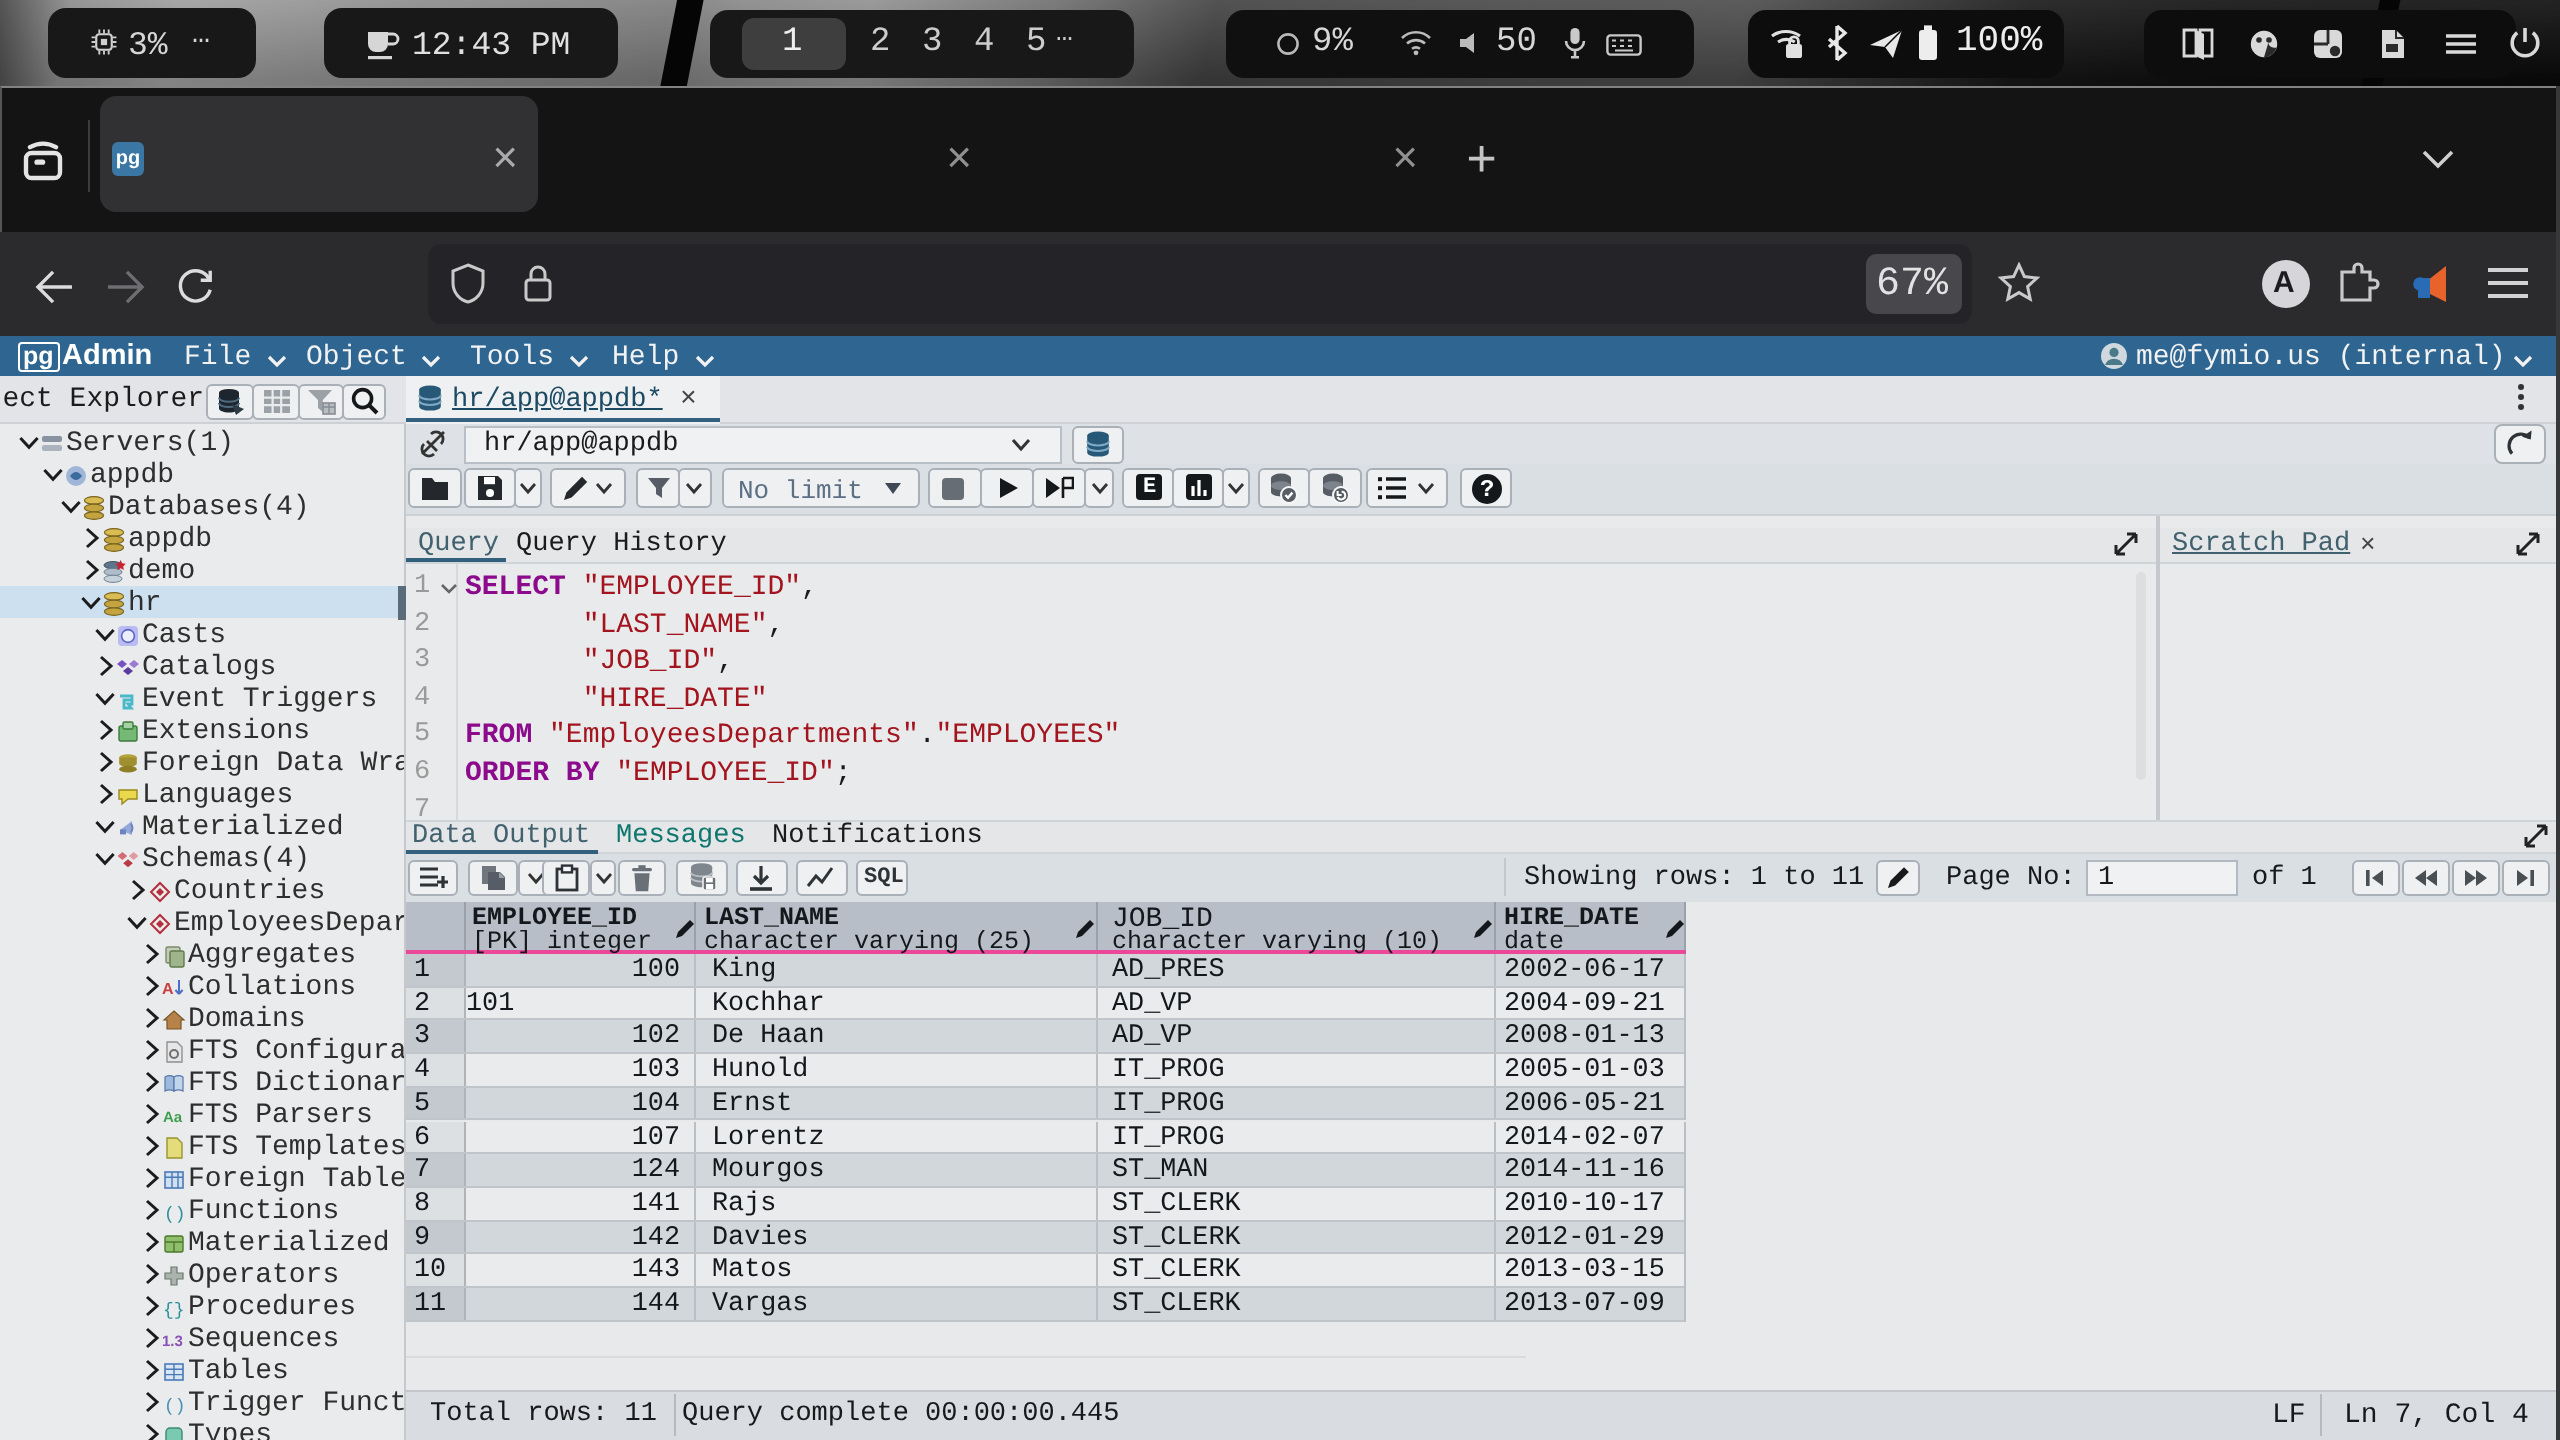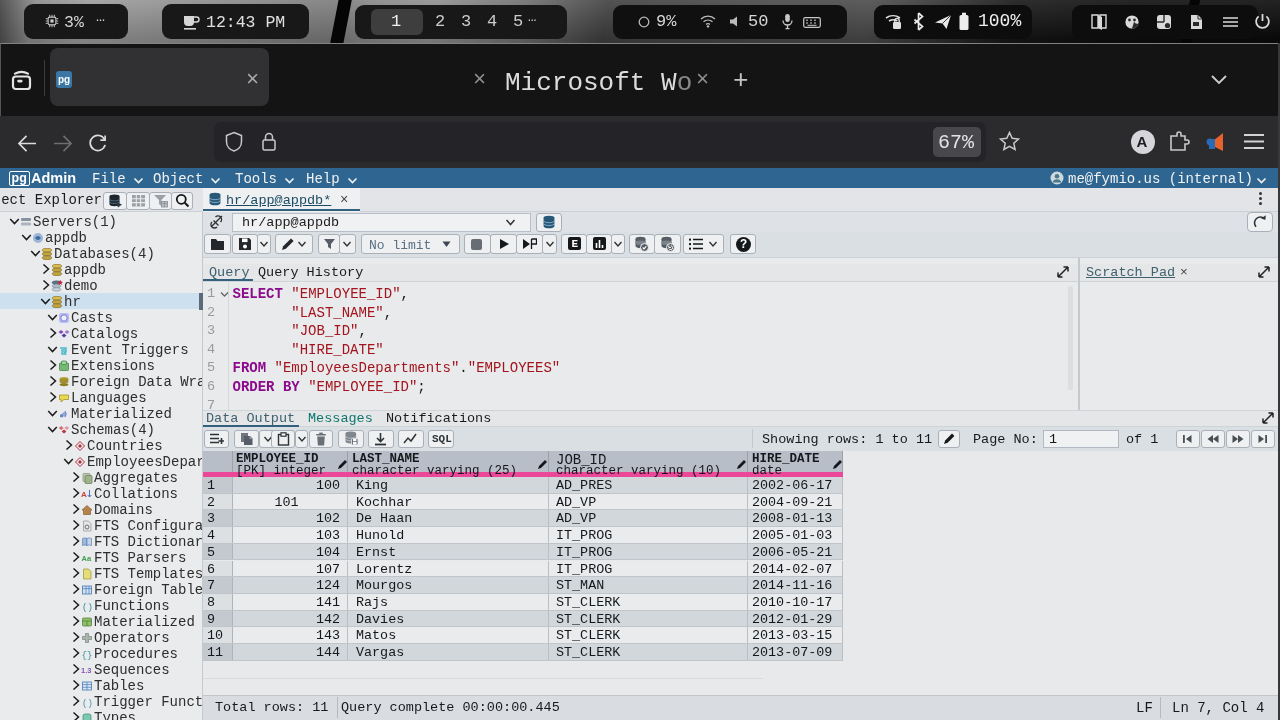--- a/index.html
+++ b/index.html
@@ -116,21 +116,20 @@
 <svg class="abs" style="left:11px;top:69px" width="21" height="22" viewBox="0 0 21 22">
       <path d="M4 4.6q6.5-3.6 13 0" fill="none" stroke="#e4e4e4" stroke-width="2.2" stroke-linecap="round"></path>
       <rect x="2" y="7.5" width="17" height="12.5" rx="2.8" fill="none" stroke="#e4e4e4" stroke-width="2.2"></rect>
       <rect x="6.2" y="10.8" width="5.4" height="2.6" rx="1.3" fill="#e4e4e4"></rect>
     </svg>
 <div class="abs" style="left:44px;top:60px;width:1px;height:36px;background:#3c3c3c"></div>
 <div class="abs" style="left:50px;top:48px;width:219px;height:58px;background:#313134;border-radius:8px"></div>
 <div class="abs sans" style="left:56px;top:71px;width:16px;height:17px;background:#3a77a5;border-radius:3px;color:#fff;font-size:10px;font-weight:bold;text-align:center;line-height:17px">pg</div>
 <span class="abs" style="left:246px;top:68px;font-size:22px;color:#aaa">×</span>
 <span class="abs" style="left:473px;top:68px;font-size:22px;color:#909090">×</span>
-<span class="abs" style="left:505px;top:68px;font-size:26px;color:#dcdcdc">Microsoft W<span style="color:#8a8a8a">o</span></span>
 <span class="abs" style="left:696px;top:68px;font-size:22px;color:#909090">×</span>
 <span class="abs" style="left:733px;top:66px;font-size:26px;color:#c4c4c4">+</span>
 <svg class="abs" style="left:1210px;top:74px" width="18" height="12" viewBox="0 0 18 12">
       <path d="M2 2l7 7 7-7" fill="none" stroke="#cfcfcf" stroke-width="1.8"></path>
     </svg>
 
 
 <div class="abs" style="left:0;top:116px;width:1280px;height:52px;background:#2b2b2e"></div>
 <svg class="abs" style="left:17px;top:135px" width="20" height="17" viewBox="0 0 21 18">
       <path d="M10 1L2 9l8 8M2 9h18" fill="none" stroke="#dcdcdc" stroke-width="1.8"></path>
@@ -693,21 +692,21 @@
         <path d="M7 2v8L1.5 6zM12.5 2v8L7 6z" fill="#4a4f54"></path>
       </svg>
 <div class="btn" style="left:1226px;top:429.5px;width:24px;height:18px"></div><svg class="abs" style="left:1231px;top:433px" width="13" height="12" viewBox="0 0 13 12">
         <path d="M1.5 2v8L7 6zM7 2v8l5.5-4z" fill="#4a4f54"></path>
       </svg>
 <div class="btn" style="left:1251px;top:429.5px;width:24px;height:18px"></div><svg class="abs" style="left:1256px;top:433px" width="13" height="12" viewBox="0 0 13 12">
         <path d="M2.5 2v8L8 6z" fill="#4a4f54"></path>
         <rect x="9.2" y="2" width="1.8" height="8" fill="#4a4f54"></rect>
       </svg>
 
-<div class="abs" style="left:203px;top:451px;width:640px;height:26px;background:#b7bec7;border-bottom:5px solid #ec4899">
+<div class="abs" style="left:203px;top:451px;width:640px;height:26px;background:#b7bec7;border-bottom:2px solid #ec4899">
 <div class="abs" style="left:0;top:0;width:30px;height:100%;border-right:1px solid #9aa1a9"></div>
 <span class="abs" style="left:33px;top:1px;font-size:12.5px;font-weight:bold;color:#14181c">EMPLOYEE_ID</span>
 <span class="abs" style="left:33px;top:12.5px;font-size:12.5px;color:#14181c">[PK] integer</span>
 <span class="abs" style="left:149px;top:1px;font-size:12.5px;font-weight:bold;color:#14181c">LAST_NAME</span>
 <span class="abs" style="left:149px;top:12.5px;font-size:12.5px;color:#14181c">character varying (25)</span>
 <span class="abs" style="left:353px;top:1px;font-size:14px;font-weight:normal;color:#14181c">JOB_ID</span>
 <span class="abs" style="left:353px;top:12.5px;font-size:12.5px;color:#14181c">character varying (10)</span>
 <span class="abs" style="left:549px;top:1px;font-size:12.5px;font-weight:bold;color:#14181c">HIRE_DATE</span>
 <span class="abs" style="left:549px;top:12.5px;font-size:12.5px;color:#14181c">date</span>
 <div class="abs" style="left:144px;top:0;width:1px;height:100%;background:#9aa1a9"></div>
@@ -738,21 +737,21 @@
 <div style="position:absolute;left:144px;top:0;width:1px;height:100%;background:#b9bfc5"></div>
 <div style="position:absolute;left:345px;top:0;width:1px;height:100%;background:#b9bfc5"></div>
 <div style="position:absolute;left:544px;top:0;width:1px;height:100%;background:#b9bfc5"></div>
 <div style="position:absolute;left:0;bottom:0;width:100%;height:1px;background:#bfc5ca"></div>
 <div style="position:absolute;left:639px;top:0;width:1px;height:100%;background:#b9bfc5"></div>
 </div>
 <div style="position:absolute;left:203px;top:493.7px;width:640px;height:16.7px;background:#e9ebed">
 <div style="position:absolute;left:0;top:0;width:30px;height:100%;background:#dce0e3;border-right:1px solid #aeb4ba;box-sizing:border-box">
           <span style="position:absolute;left:4px;top:1px;font-size:13.4px;color:#14181c">2</span>
         </div>
-<span style="position:absolute;left:30px;width:107px;top:1px;font-size:13.4px;color:#14181c;text-align:center;display:inline-block">101</span>
+<span style="position:absolute;left:30px;width:107px;top:1px;font-size:13.4px;color:#14181c;text-align:left;display:inline-block">101</span>
 <span style="position:absolute;left:153px;top:1px;font-size:13.4px;color:#14181c">Kochhar</span>
 <span style="position:absolute;left:353px;top:1px;font-size:13.4px;color:#14181c">AD_VP</span>
 <span style="position:absolute;left:549px;top:1px;font-size:13.4px;color:#14181c">2004-09-21</span>
 <div style="position:absolute;left:144px;top:0;width:1px;height:100%;background:#b9bfc5"></div>
 <div style="position:absolute;left:345px;top:0;width:1px;height:100%;background:#b9bfc5"></div>
 <div style="position:absolute;left:544px;top:0;width:1px;height:100%;background:#b9bfc5"></div>
 <div style="position:absolute;left:0;bottom:0;width:100%;height:1px;background:#bfc5ca"></div>
 <div style="position:absolute;left:639px;top:0;width:1px;height:100%;background:#b9bfc5"></div>
 </div>
 <div style="position:absolute;left:203px;top:510.4px;width:640px;height:16.7px;background:#d2d7dc">

